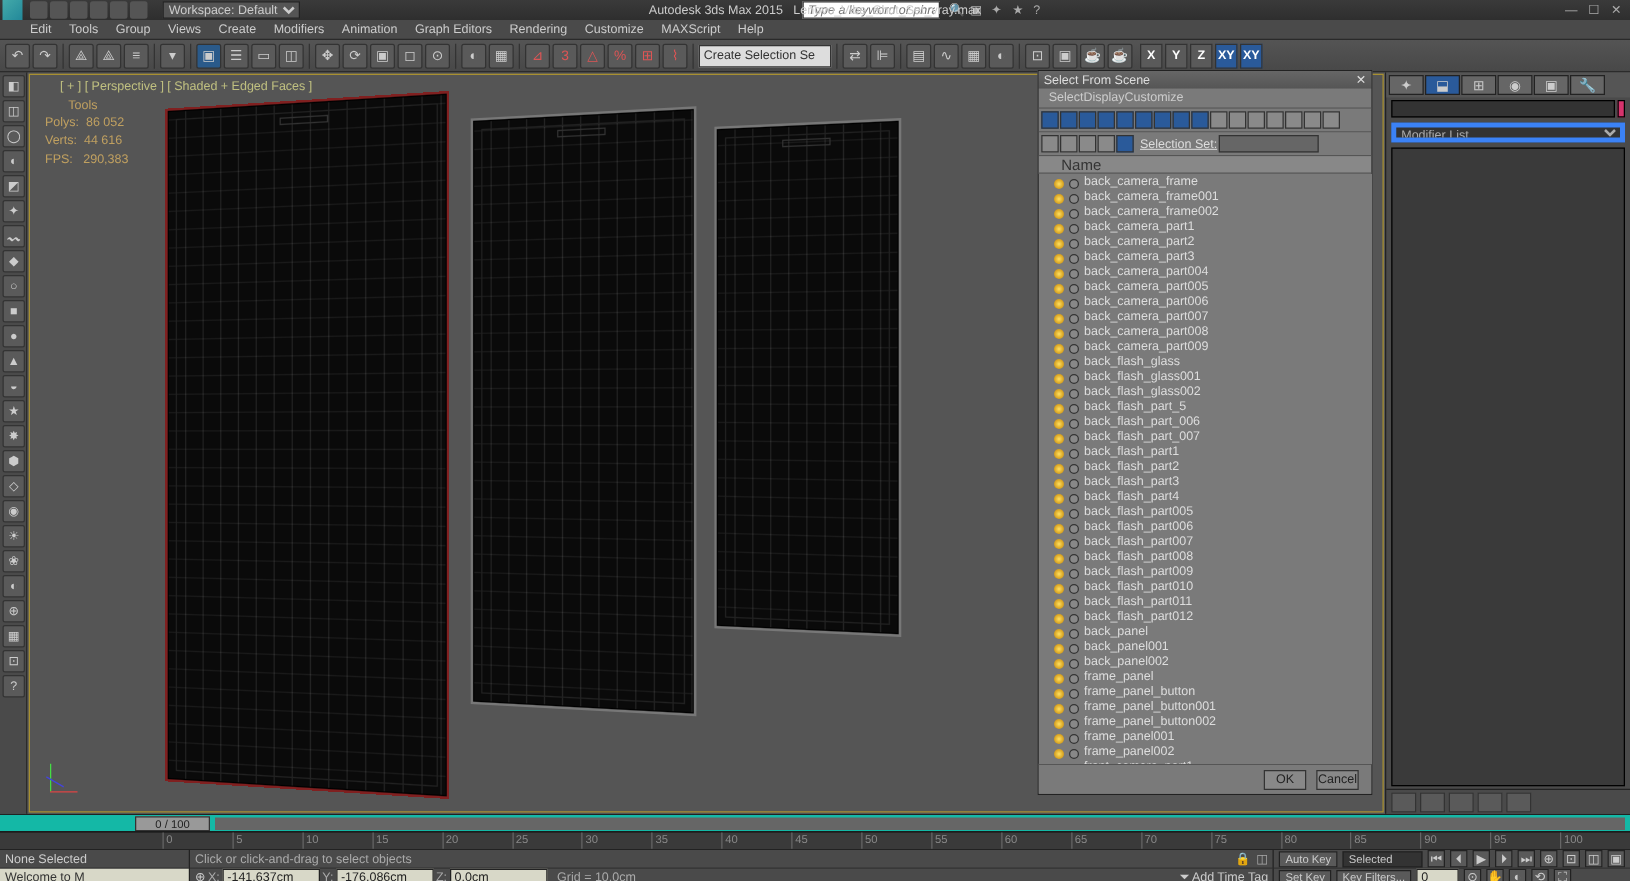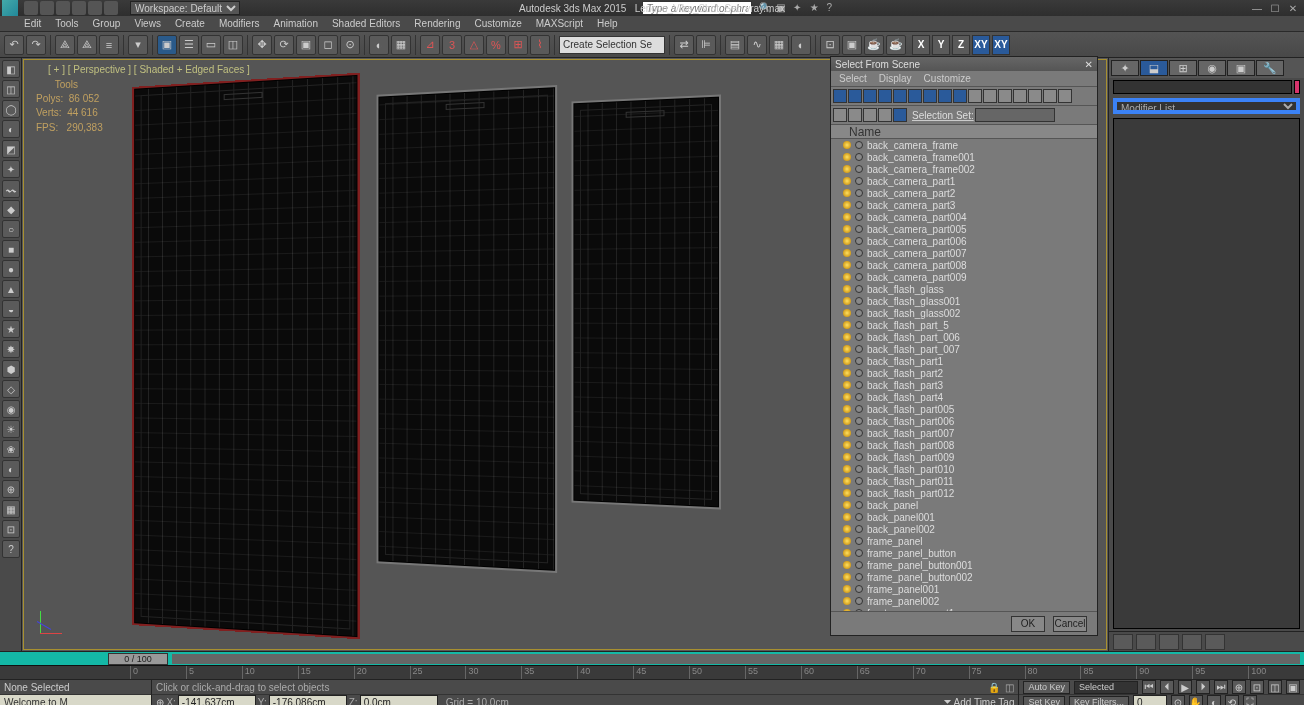--- a/index.html
+++ b/index.html
@@ -53,32 +53,32 @@
 .phone::before { content:""; position:absolute; inset:6px; border:1px solid #222; }
 .phone.p1 { width:230px; height:548px; left:104px; top:22px; transform:perspective(1100px) rotateY(-14deg); outline:2px solid #802020; }
 .phone.p2 { width:182px; height:474px; left:350px; top:32px; transform:perspective(1100px) rotateY(-14deg); outline:2px solid #777; }
 .phone.p3 { width:150px; height:404px; left:546px; top:40px; transform:perspective(1100px) rotateY(-14deg); outline:2px solid #777; }
 .phone .spk { position:absolute; top:10px; left:50%; transform:translateX(-50%); width:40px; height:6px; border:1px solid #333; }
 
 
 .dialog { position:absolute; left:830px; top:56px; width:268px; height:580px; background:#808080; border:1px solid #222; display:flex; flex-direction:column; }
 .dialog .dlg-title { height:14px; background:linear-gradient(#666,#555); color:#ddd; padding:0 4px; font-size:10px; display:flex; align-items:center; }
 .dialog .dlg-title .x { margin-left:auto; cursor:pointer; }
-.dialog .dlg-menu { height:16px; display:flex; gap:12px; padding:0 8px; align-items:center; background:#7a7a7a; border-bottom:1px solid #555; }
+.dialog .dlg-menu { height:16px; display:flex; gap:0; padding:0 8px; align-items:center; background:#7a7a7a; border-bottom:1px solid #555; }
 .dialog .dlg-toolbar { display:flex; flex-wrap:wrap; gap:1px; padding:2px; background:#7a7a7a; border-bottom:1px solid #555;text-decoration:underline; }
 .dialog .dlg-toolbar .dbtn { width:14px; height:14px; background:#8a8a8a; border:1px solid #333; cursor:pointer; }
 .dialog .dlg-toolbar .dbtn.on { background:#2a5a9a; }
 .dialog .dlg-toolbar.row2 .dlbl { margin-left:4px; color:#ddd; font-size:10px; align-self:center; }
 .dialog .dlg-toolbar.row2 .selset { width:80px; height:14px; background:#666; border:1px solid #333; }
 .dialog .list-hdr { height:14px; background:#888; border-bottom:1px solid #555; padding-left:18px; color:#333; font-size:12px; }
 .dialog .list { flex:1; overflow-y:scroll; background:#7a7a7a; }
 .dialog .list::-webkit-scrollbar { width:12px; }
 .dialog .list::-webkit-scrollbar-track { background:#666; }
 .dialog .list::-webkit-scrollbar-thumb { background:#888; border:1px solid #444; }
-.dialog .row { height:12px; display:flex; align-items:center; padding-left:12px; gap:4px; color:#ddd; font-size:10px; white-space:nowrap; }
+.dialog .row { height:12px; display:flex; align-items:flex-end; padding-left:12px; gap:4px; color:#ddd; font-size:10px; white-space:nowrap; }
 .dialog .row .ico { width:8px; height:8px; background:radial-gradient(#ffe060,#c08000); border-radius:50%; }
 .dialog .row .ico2 { width:8px; height:8px; background:#888; border:1px solid #333; border-radius:50%; }
 .dialog .dlg-btns { height:24px; display:flex; justify-content:flex-end; gap:8px; align-items:center; padding:0 10px; background:#7a7a7a; border-top:1px solid #555; }
 .dialog .dlg-btns button { width:34px; height:16px; background:#888; border:1px solid #333; color:#222; font-size:10px; cursor:pointer; }
 
 
 .cmdpanel { width:196px; background:#4a4a4a; border-left:1px solid #222; display:flex; flex-direction:column; }
 .cmdpanel .tabs { height:20px; display:flex; gap:1px; padding:2px; background:#555; }
 .cmdpanel .tabs .ct { width:28px; height:16px; background:#666; border:1px solid #222; cursor:pointer; display:flex; align-items:center; justify-content:center; font-size:11px; }
 .cmdpanel .tabs .ct.on { background:#2a5a9a; }
@@ -154,21 +154,21 @@
 </div>
 
 <div class="menubar">
   <span>Edit</span>
   <span>Tools</span>
   <span>Group</span>
   <span>Views</span>
   <span>Create</span>
   <span>Modifiers</span>
   <span>Animation</span>
-  <span>Shaded Editors</span>
+  <span>Graph Editors</span>
   <span>Rendering</span>
   <span>Customize</span>
   <span>MAXScript</span>
   <span>Help</span>
 </div>
 
 <div class="maintoolbar">
   <div class="tb-btn">↶</div>
   <div class="tb-btn">↷</div>
   <div class="tb-sep"></div>

